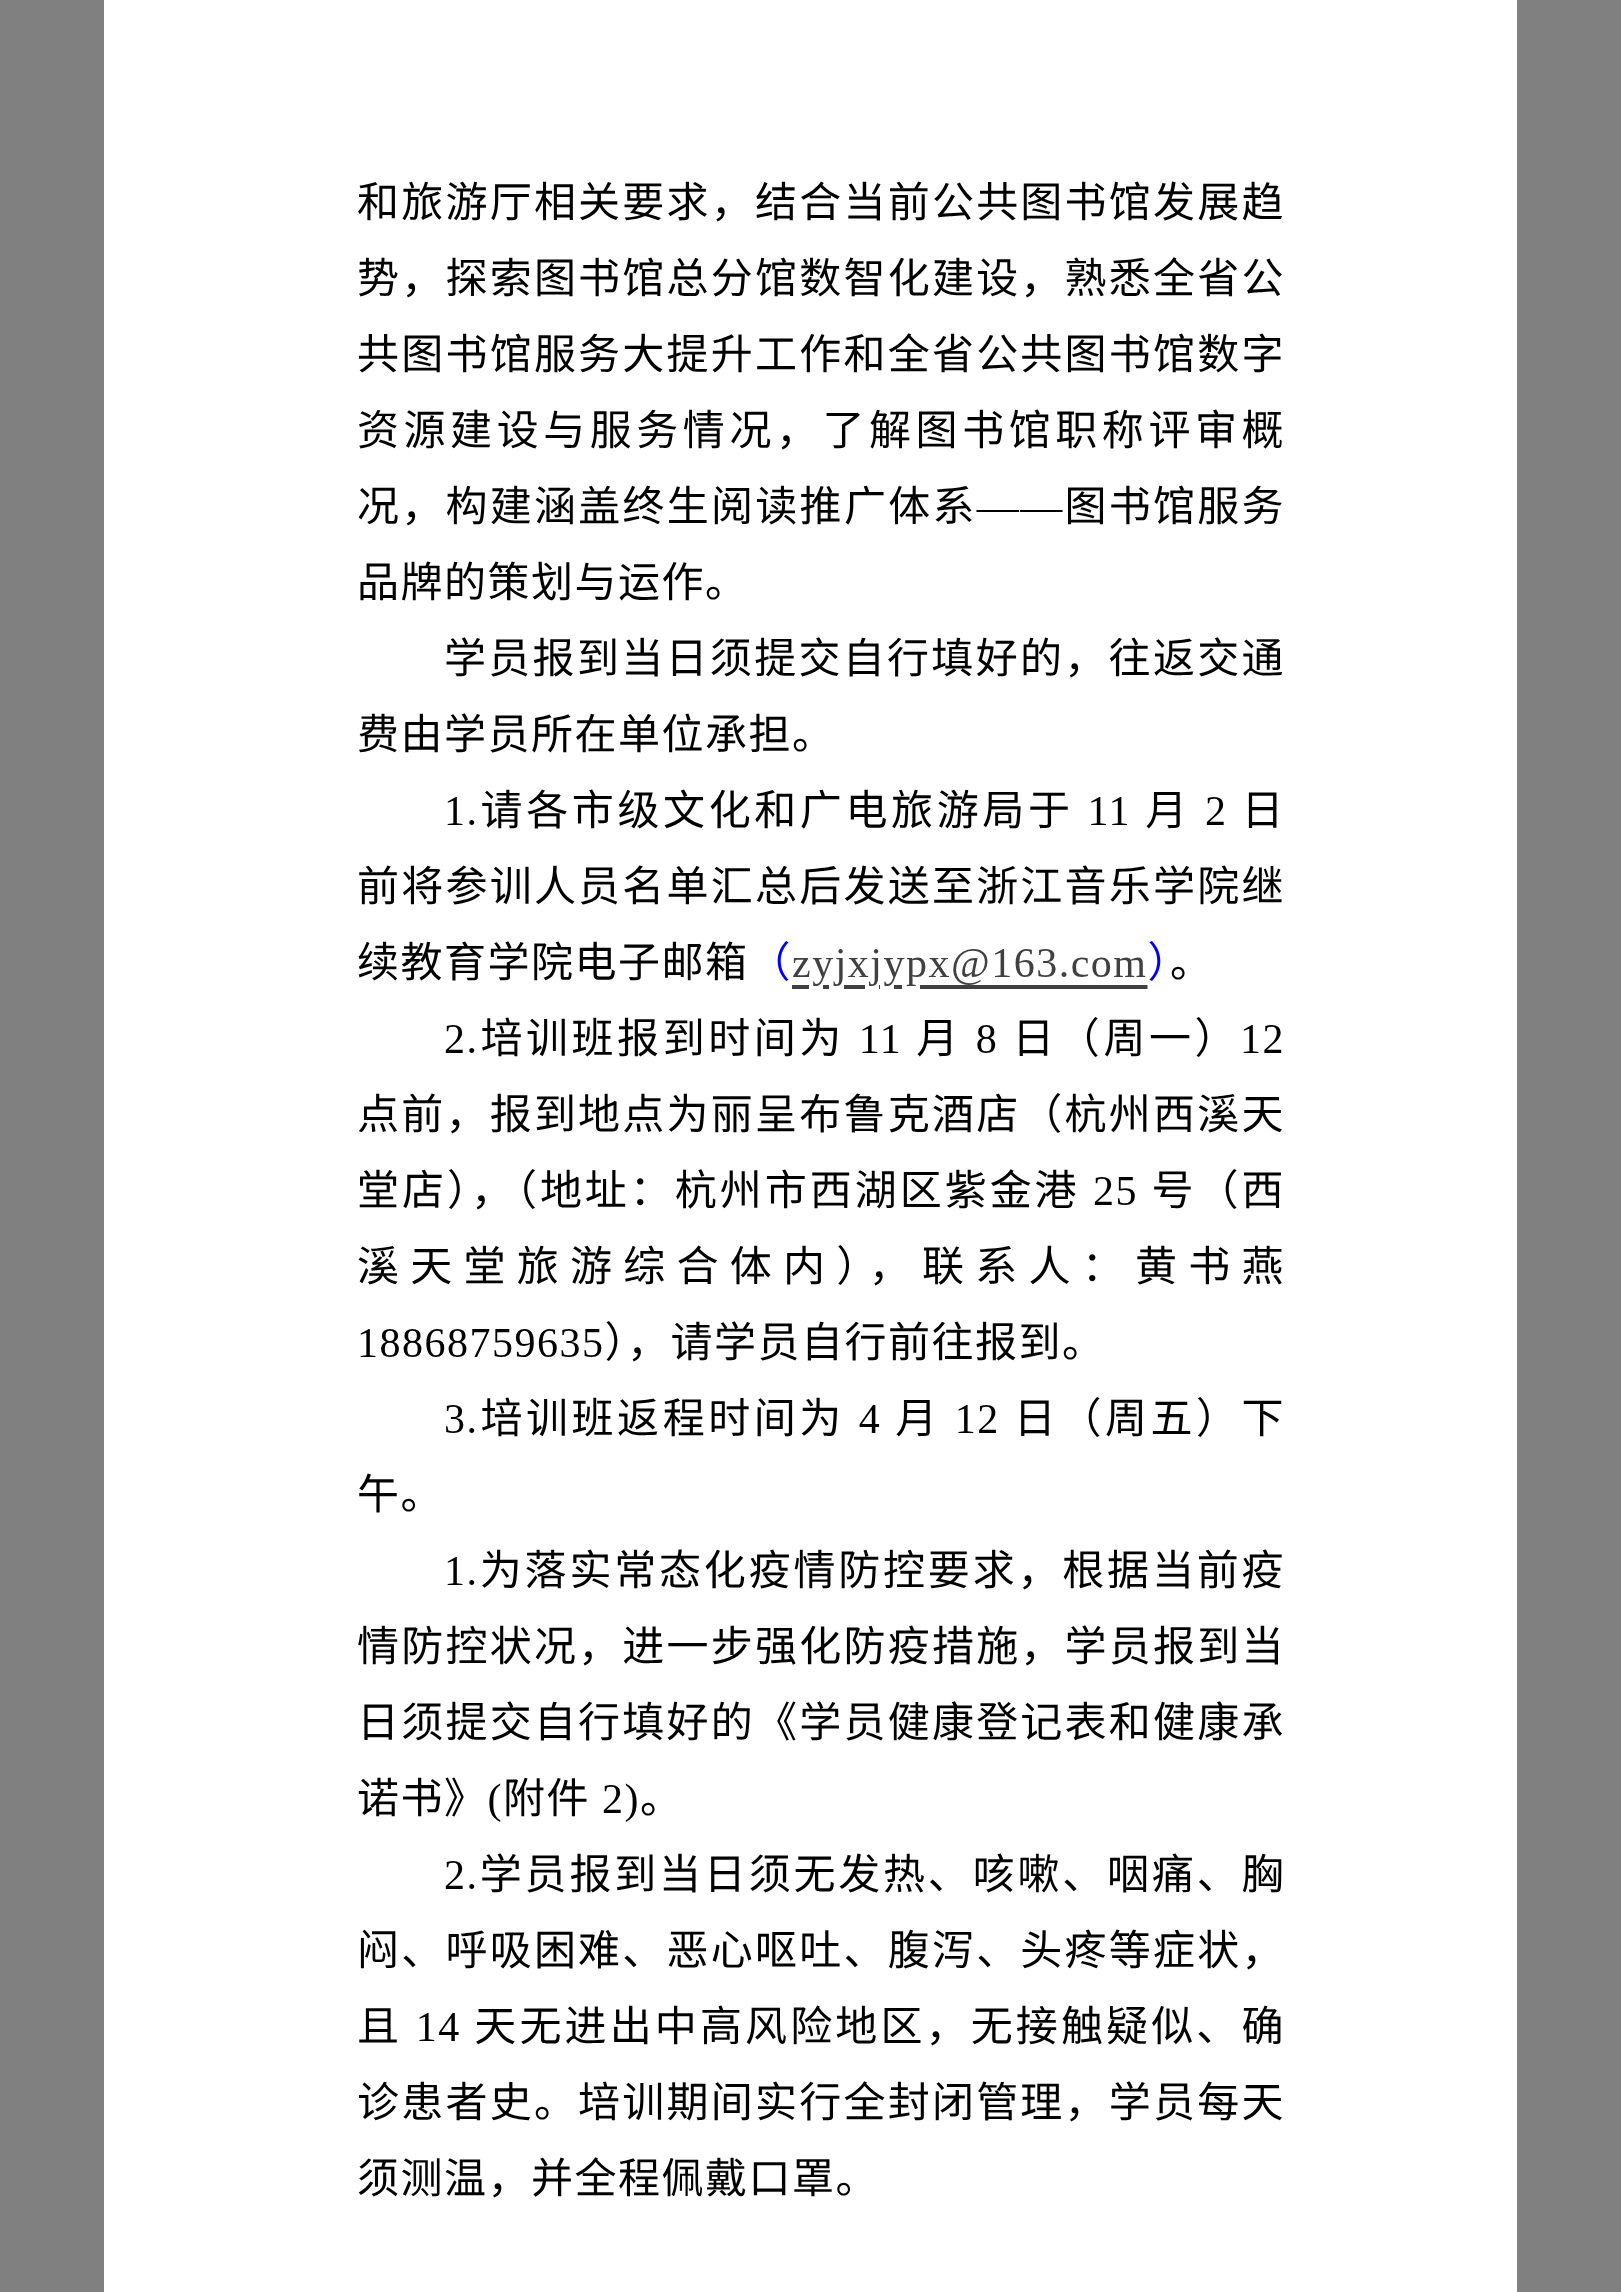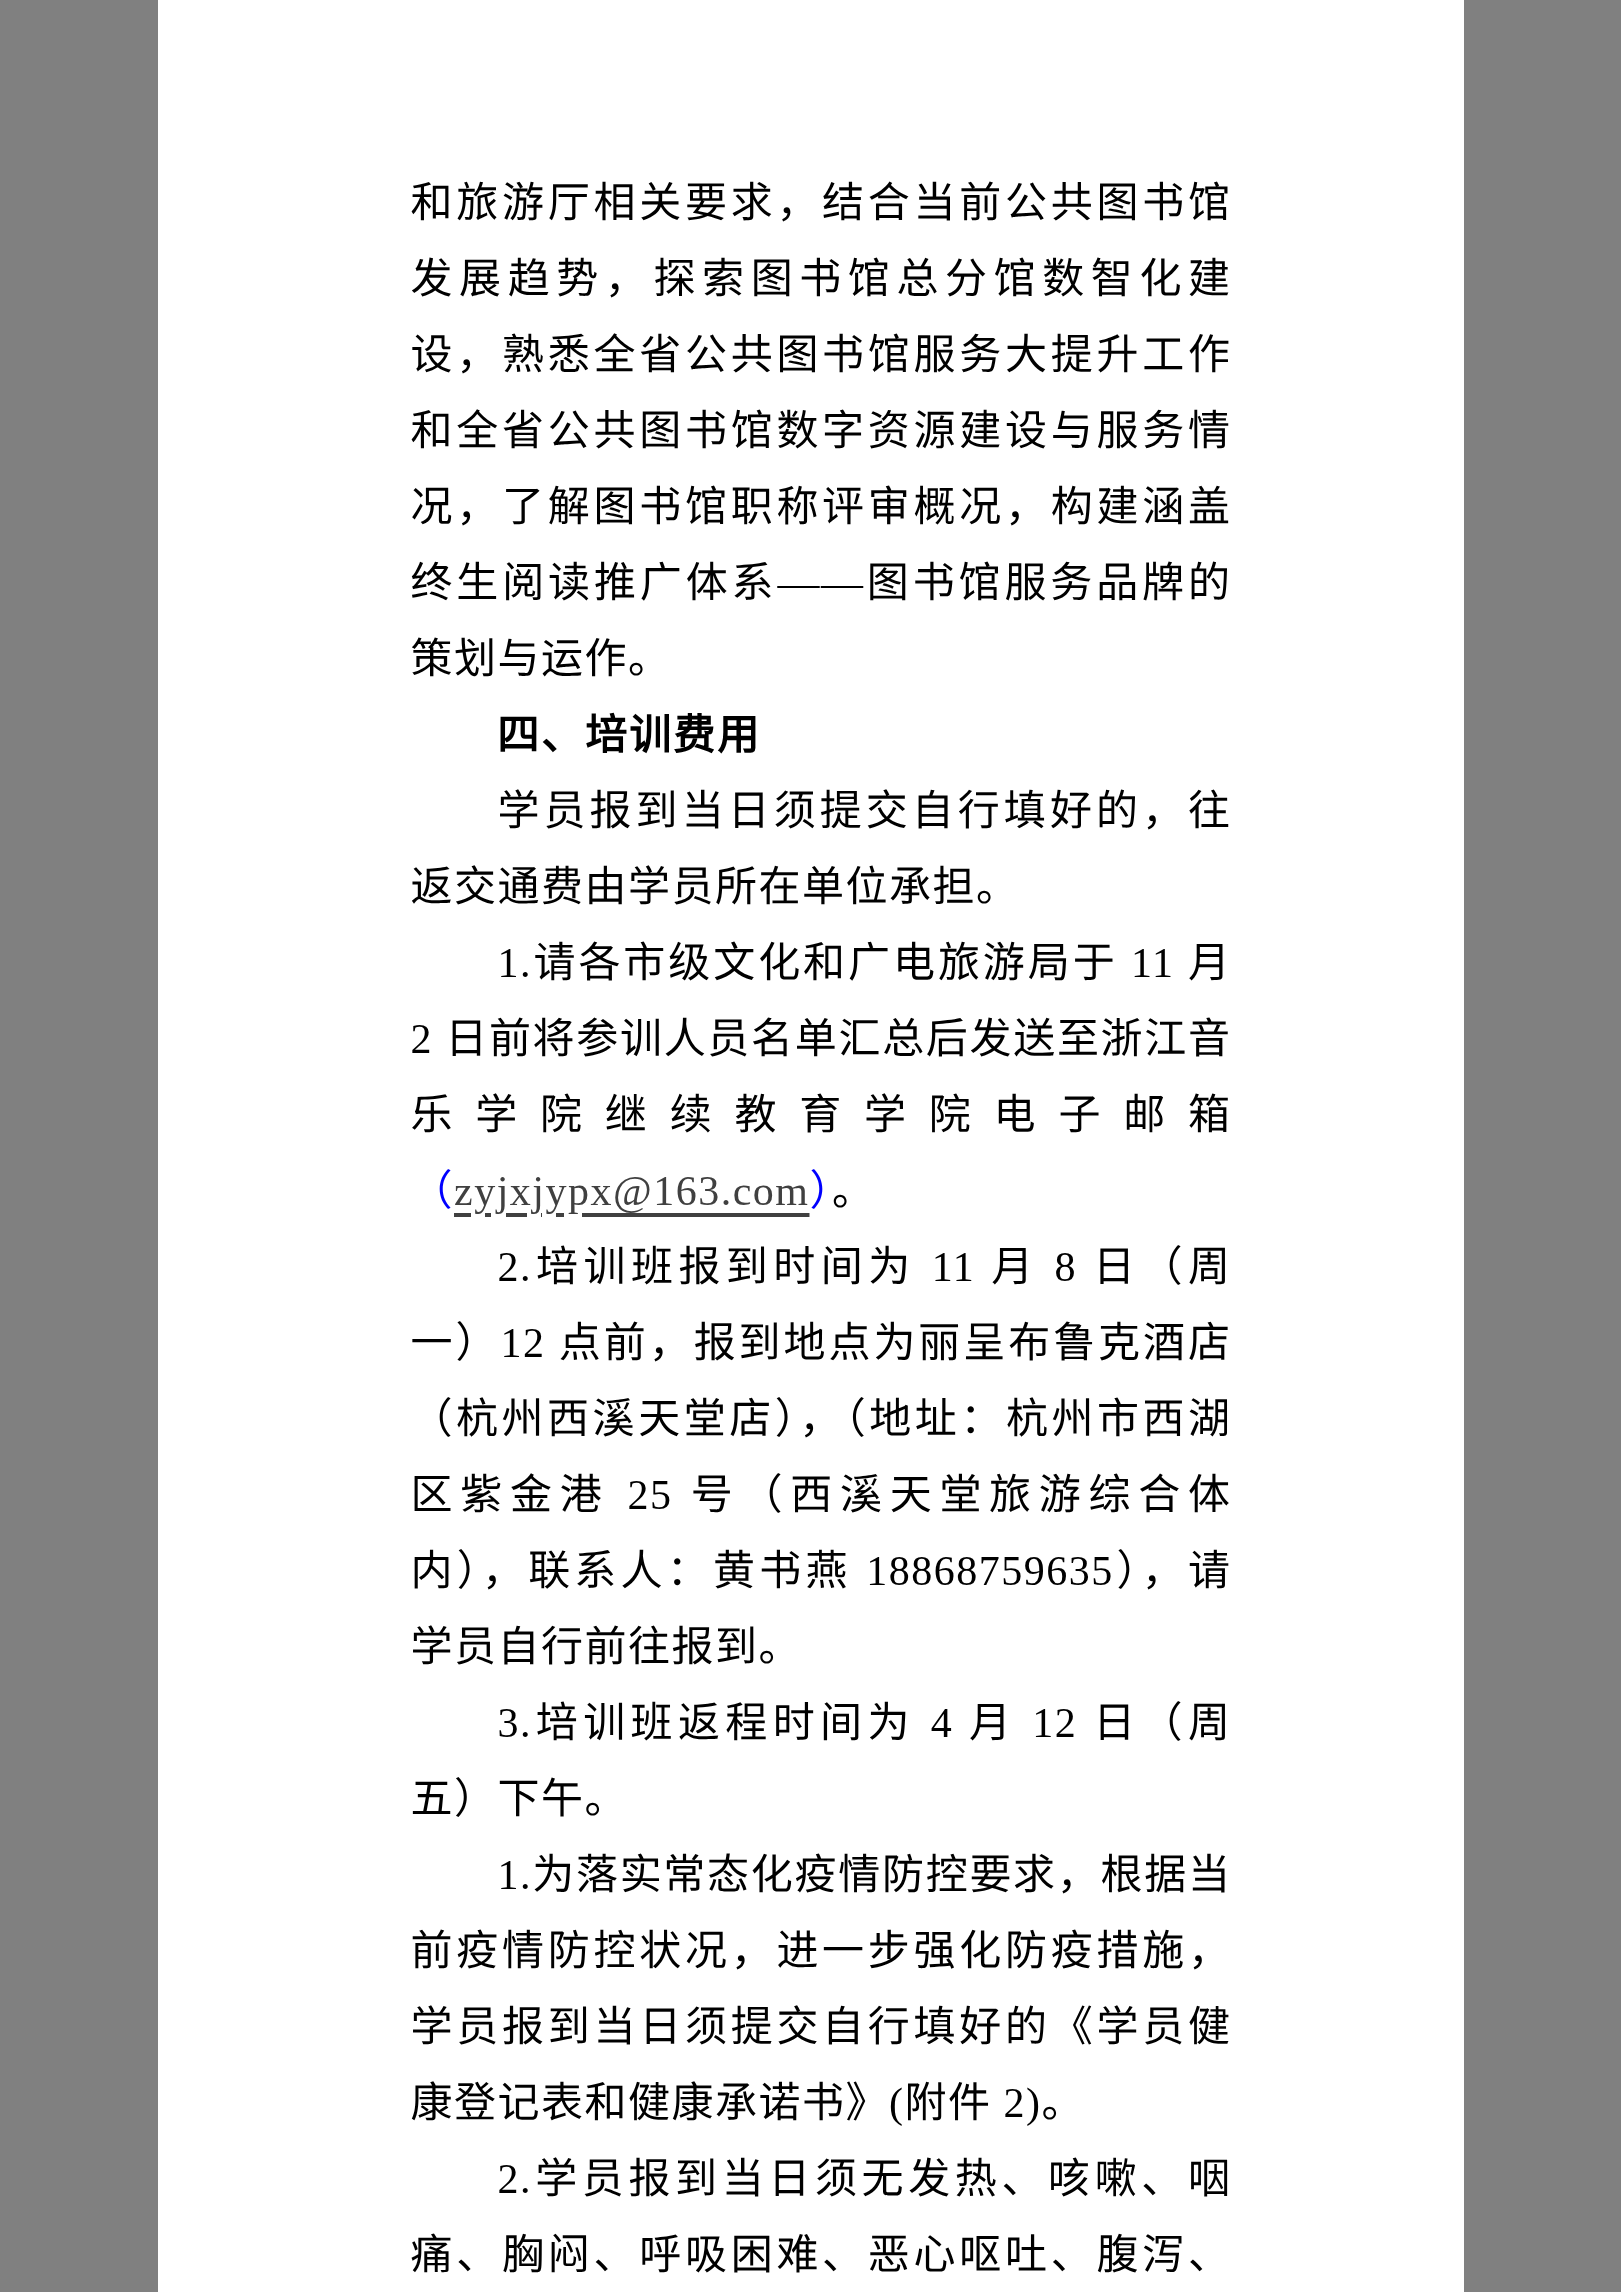--- a/index.html
+++ b/index.html
@@ -2,21 +2,21 @@
 <html lang="zh-CN"><head>
 <meta charset="utf-8">
 <style>
   html, body {
     margin: 0;
     padding: 0;
     background: #808080;
   }
   .page {
     position: relative;
-    width: 1306px;
+    width: 1413px;
     height: 2293px;
     margin: 0 auto;
     background: #ffffff;
     box-sizing: border-box;
     padding: 165px 232px 0 253px;
     font-family: "Liberation Serif", "DejaVu Serif", serif;
     font-size: 42px;
     line-height: 76px;
     color: #000000;
     letter-spacing: 1.5px;
@@ -50,21 +50,20 @@
     cursor: pointer;
   }
 </style>
 </head>
 <body>
 
 <div class="page">
 
   <p class="continuation">和旅游厅相关要求，结合当前公共图书馆发展趋势，探索图书馆总分馆数智化建设，熟悉全省公共图书馆服务大提升工作和全省公共图书馆数字资源建设与服务情况，了解图书馆职称评审概况，构建涵盖终生阅读推广体系——图书馆服务品牌的策划与运作。</p>
 
-  <p class="heading">四、培训费用</p>
 
   <p>学员报到当日须提交自行填好的，往返交通费由学员所在单位承担。</p>
 
 
   <p><span>1.请各市级文化和广电旅游局于 11 月 2 日前将参训人员名单汇总后发送至浙江音乐学院继续教育学院电子邮箱</span><span class="email-cluster"><span class="paren-blue">（</span><a class="email-link">zyjxjypx@163.com</a><span class="paren-blue">）</span><span>。</span></span></p>
 
   <p>2.培训班报到时间为 11 月 8 日（周一）12 点前，报到地点为丽呈布鲁克酒店（杭州西溪天堂店），（地址：杭州市西湖区紫金港 25 号（西溪天堂旅游综合体内），联系人：黄书燕 18868759635），请学员自行前往报到。</p>
 
   <p>3.培训班返程时间为 4 月 12 日（周五）下午。</p>
 

